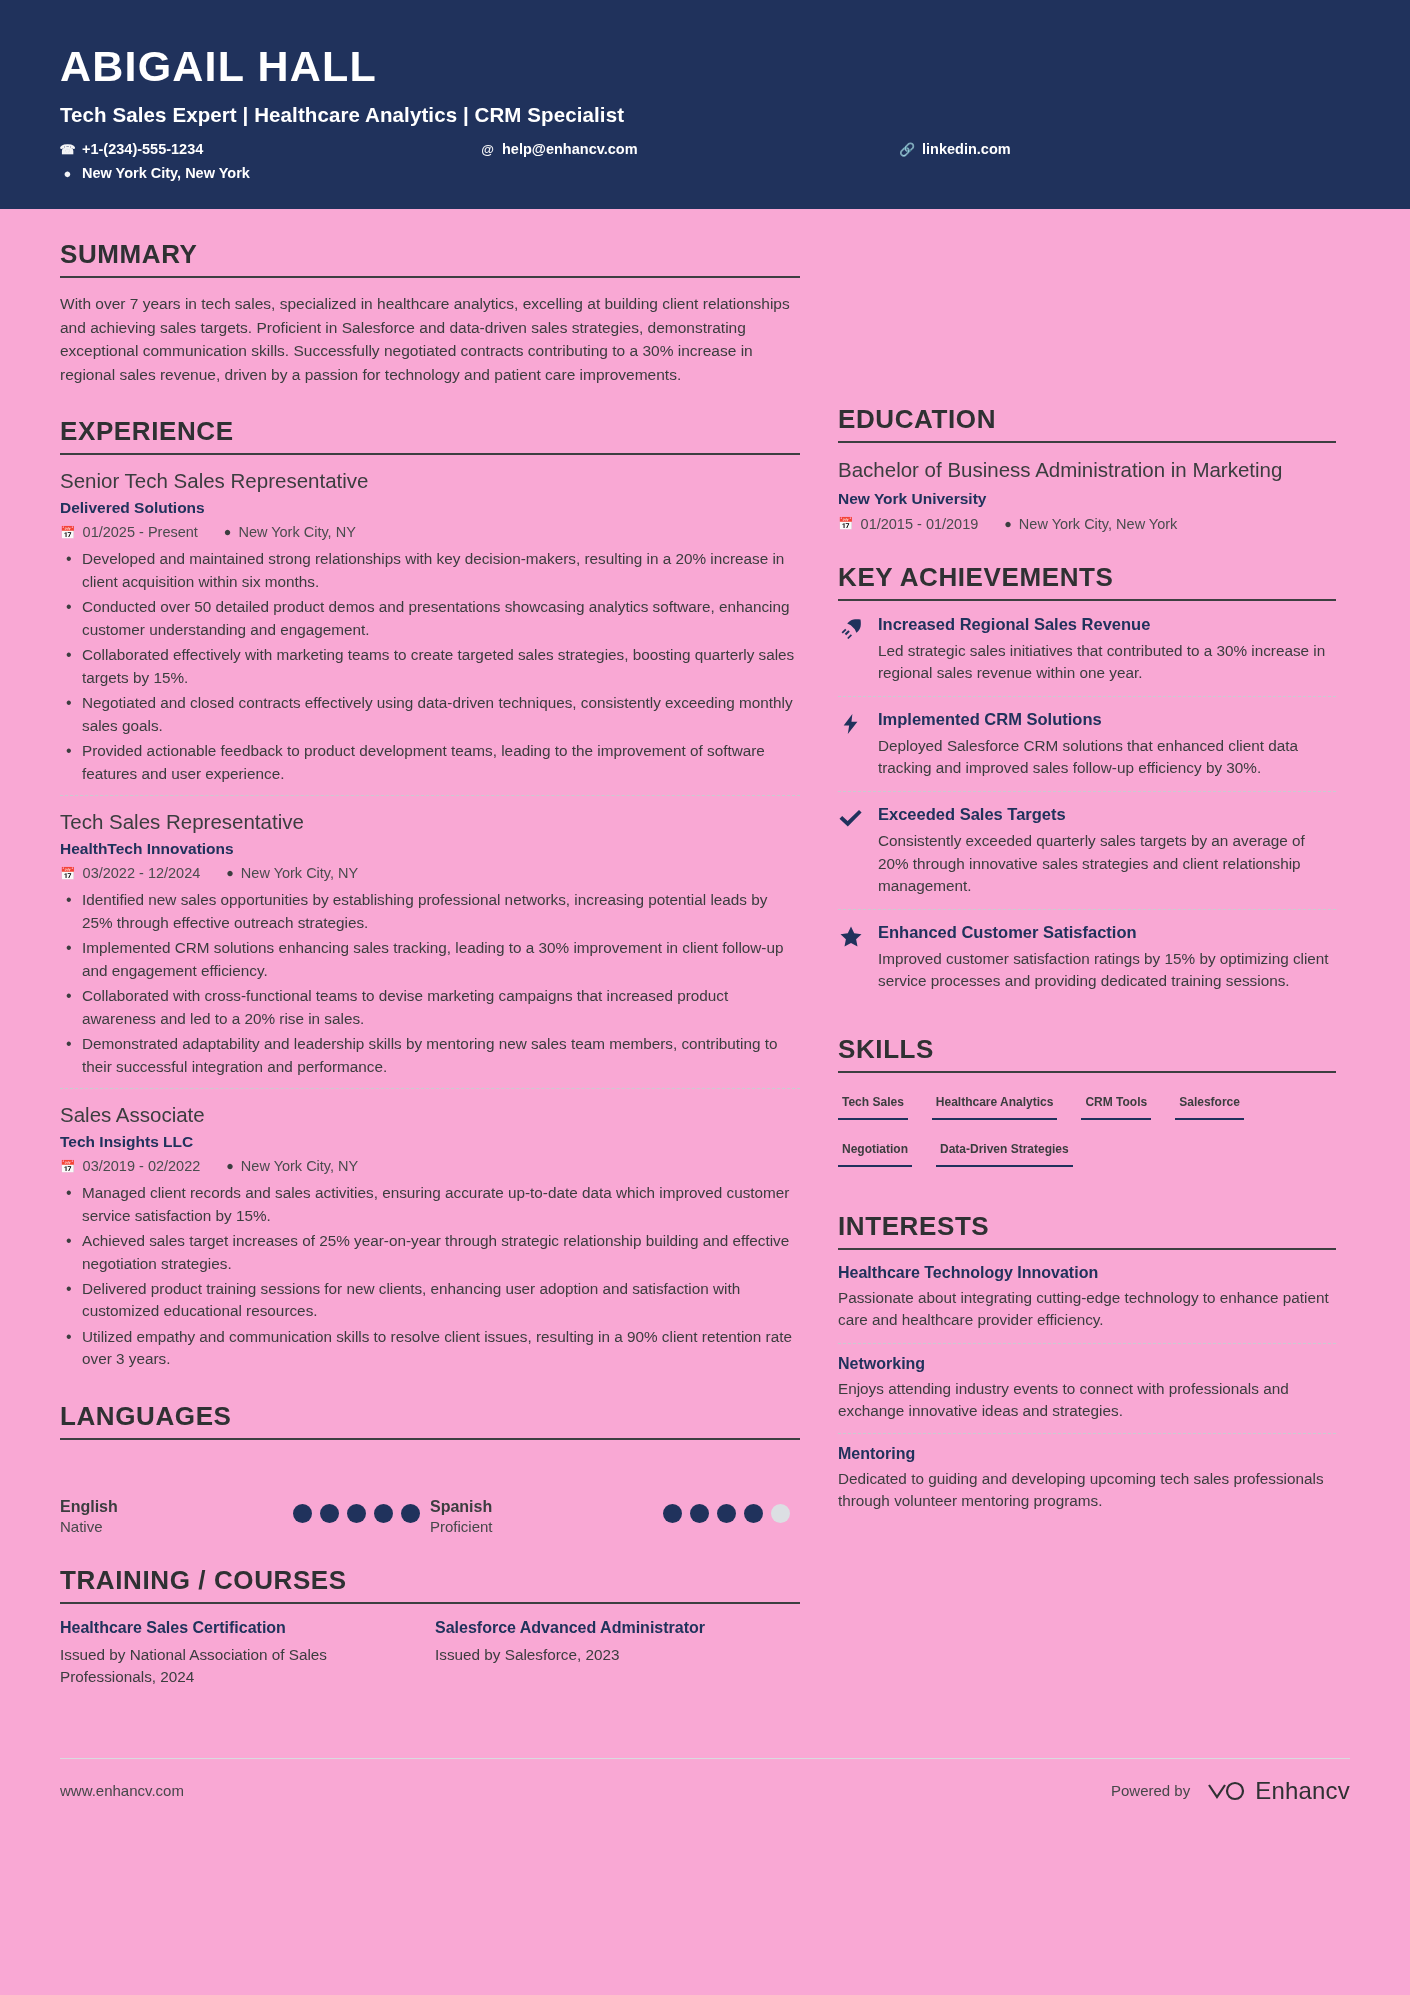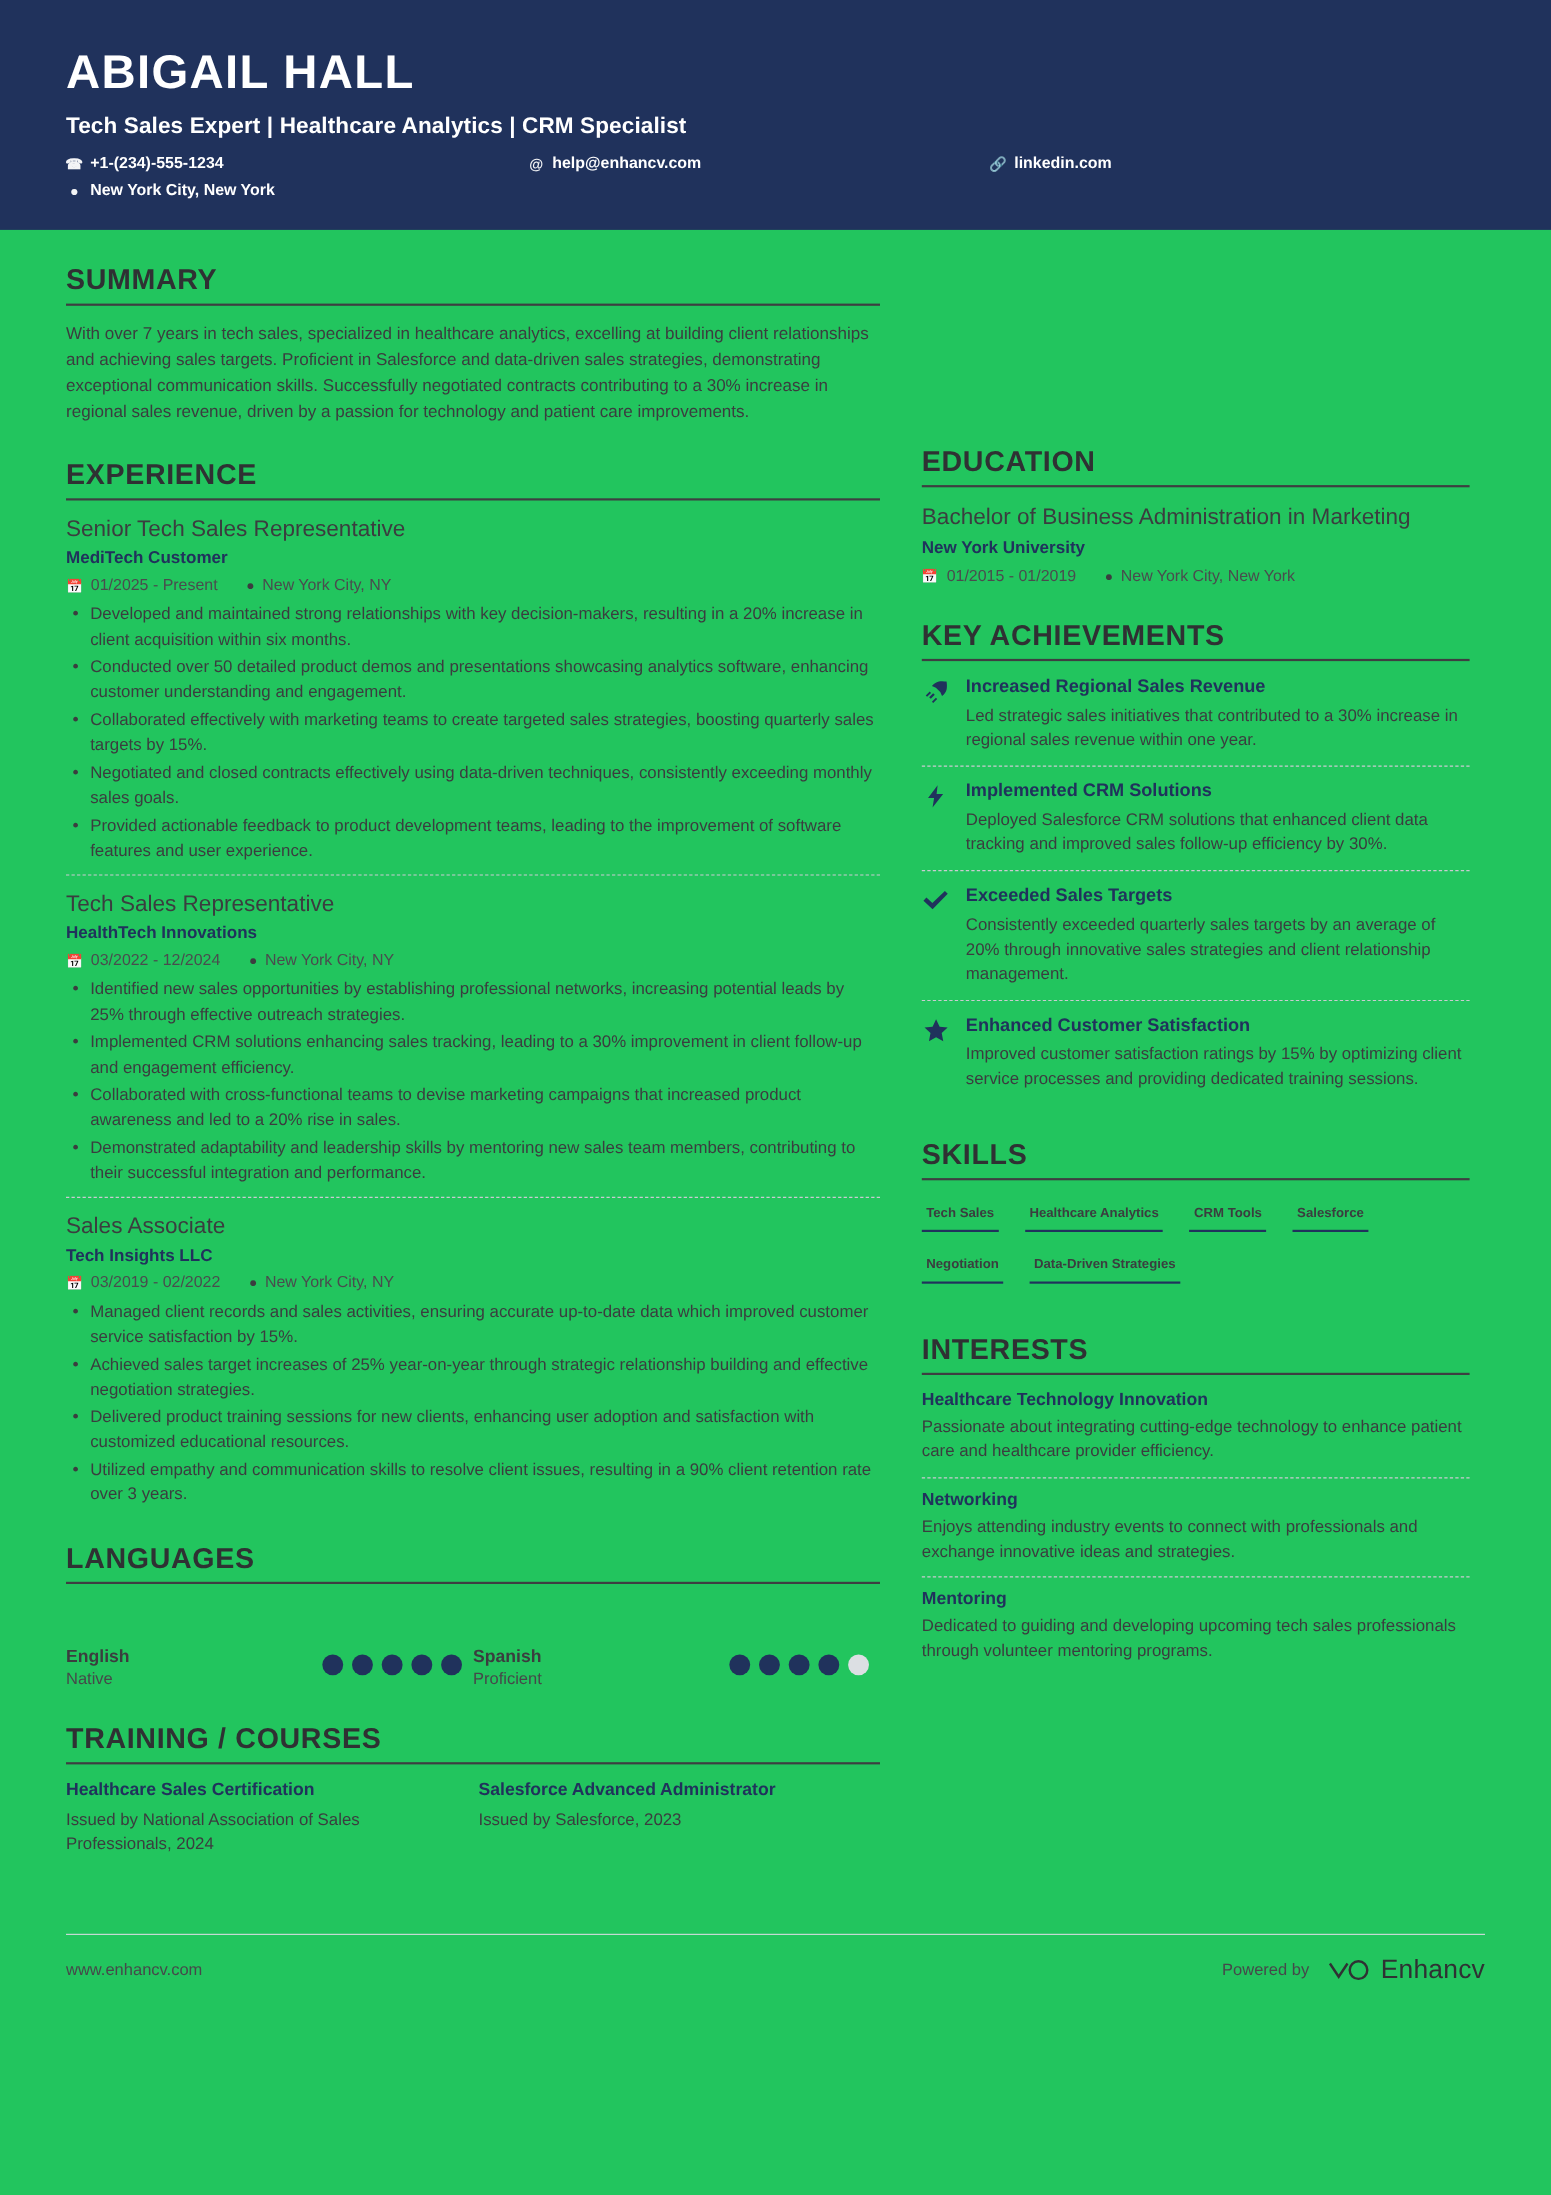--- a/index.html
+++ b/index.html
@@ -8,21 +8,21 @@
     width: 1410px;
     background: #ffffff;
     font-family: "Liberation Sans", sans-serif;
     color: #2f3133;
     -webkit-font-smoothing: antialiased;
   }
   .page {
     width: 1410px;
     min-height: 1995px;
     position: relative;
-    background: #22c55e;
+    background: #f9a8d4;
     padding-bottom: 0;
   }
 
   
   .header {
     background: #20325c;
     color: #ffffff;
     padding: 44px 60px 28px 60px;
   }
   .name {
@@ -319,21 +319,21 @@
         <div class="sec-rule"></div>
         <p class="para">With over 7 years in tech sales, specialized in healthcare analytics, excelling at building client relationships and achieving sales targets. Proficient in Salesforce and data-driven sales strategies, demonstrating exceptional communication skills. Successfully negotiated contracts contributing to a 30% increase in regional sales revenue, driven by a passion for technology and patient care improvements.</p>
       </div>
 
       <div class="block">
         <h2 class="sec">EXPERIENCE</h2>
         <div class="sec-rule"></div>
 
         <div class="entry">
           <div class="role">Senior Tech Sales Representative</div>
-          <div class="org">MediTech Customer</div>
+          <div class="org">Delivered Solutions</div>
           <div class="meta">
             <span class="mi">
               <span class="gi">📅</span>
               <span>01/2025 - Present</span>
             </span>
             <span class="mi">
               <span class="gi">●</span>
               <span>New York City, NY</span>
             </span>
           </div>

